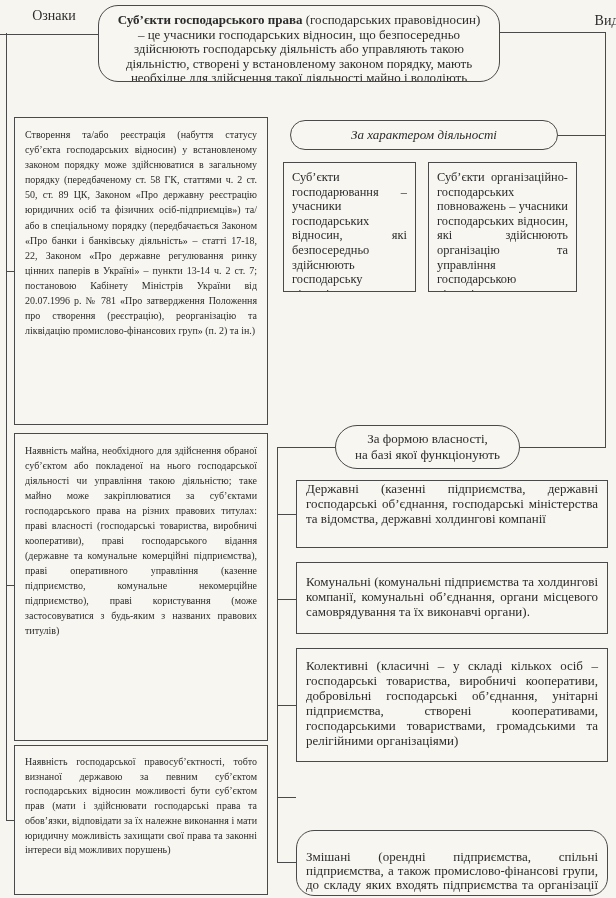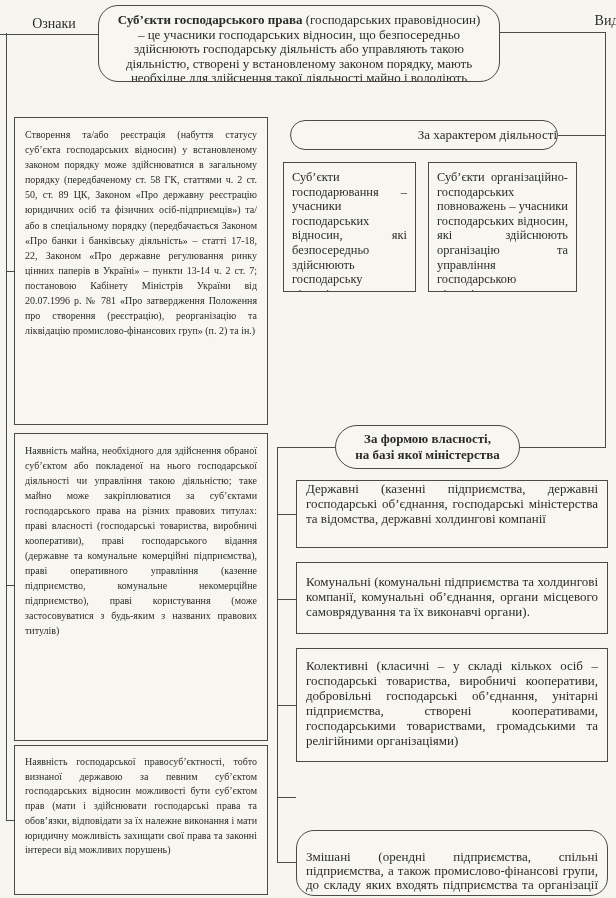--- a/index.html
+++ b/index.html
@@ -16,21 +16,21 @@
     border:1px solid #4a4a4a;
     background:#f7f6f1;
     box-sizing:border-box;
     overflow:hidden;
   }
   .rounded{border-radius:20px;}
   .txt{
     text-align:justify;
     font-size:10px;
   }
-  .center{text-align:right;}
+  .center{text-align:center;font-style:italic;}
   .hline,.vline{position:absolute;background:#4a4a4a;}
   .hline{height:1px;}
   .vline{width:1px;}
   .corner-label{
     position:absolute;
     font-size:14px;
     color:#2b2b2b;
     text-align:center;
   }
   .title-box{
@@ -47,38 +47,37 @@
     left:290px;top:120px;width:268px;height:30px;
     line-height:28px;font-size:13px;
     border-radius:15px;
   }
   .oval2{
     left:335px;top:425px;width:185px;height:44px;
     font-size:13px;line-height:16.5px;
     border-radius:22px;
     display:flex;align-items:center;justify-content:center;
     flex-direction:column;
-    font-weight:bold;
   }
   .charbox{top:162px;height:130px;padding:7px 8px;font-size:12.4px;line-height:14.6px;}
   #charbox1{left:283px;width:133px;}
   #charbox2{left:428px;width:149px;}
   .ownbox{left:296px;width:312px;padding:5px 9px;font-size:13px;line-height:15px;}
   #ownbox1{top:480px;height:68px;padding-top:0;}
   #ownbox2{top:562px;height:72px;padding-top:11px;}
   #ownbox3{top:648px;height:114px;padding-top:9px;}
   #ownbox4{top:772px;height:50px;padding-top:7px;}
   #ownbox5{top:830px;height:66px;line-height:14.2px;padding-top:19px;border-radius:18px;}
 </style>
 </head>
 <body>
 
 <div class="page">
 
-  <div class="corner-label" style="left:14px;top:16px;width:80px;">Ознаки</div>
+  <div class="corner-label" style="left:14px;top:8px;width:80px;">Ознаки</div>
   <div class="hline" style="left:0;top:34px;width:98px;"></div>
 
   <div class="corner-label" style="left:556px;top:13px;width:70px;text-align:right;">Види</div>
   <div class="hline" style="left:500px;top:32px;width:106px;"></div>
 
   <div class="box rounded title-box">
     <b>Суб’єкти господарського права</b><span> (господарських правовідносин) – це учасники господарських відносин, що безпосередньо здійснюють господарську діяльність або управляють такою діяльністю, створені у встановленому законом порядку, мають необхідне для здійснення такої діяльності майно і володіють господарською правосуб’єктністю</span>
   </div>
 
   <div class="vline" style="left:6px;top:33px;height:787px;"></div>
@@ -93,21 +92,21 @@
   <div class="box txt lbox" id="lbox3">Наявність господарської правосуб’єктності, тобто визнаної державою за певним суб’єктом господарських відносин можливості бути суб’єктом прав (мати і здійснювати господарські права та обов’язки, відповідати за їх належне виконання і мати юридичну можливість захищати свої права та законні інтереси від можливих порушень)</div>
 
   <div class="box oval1 center">За характером діяльності</div>
   <div class="hline" style="left:558px;top:135px;width:47px;"></div>
 
   <div class="box txt charbox" id="charbox1">Суб’єкти господарювання – учасники господарських відносин, які безпосередньо здійснюють господарську діяльність</div>
   <div class="box txt charbox" id="charbox2">Суб’єкти організаційно-господарських повноважень – учасники господарських відносин, які здійснюють організацію та управління господарською діяльністю</div>
 
   <div class="box oval2">
     <div>За формою власності,</div>
-    <div>на базі якої міністерства</div>
+    <div>на базі якої функціонують</div>
   </div>
   <div class="hline" style="left:277px;top:447px;width:58px;"></div>
   <div class="hline" style="left:520px;top:447px;width:86px;"></div>
 
   <div class="vline" style="left:277px;top:447px;height:416px;"></div>
   <div class="hline" style="left:277px;top:514px;width:19px;"></div>
   <div class="hline" style="left:277px;top:599px;width:19px;"></div>
   <div class="hline" style="left:277px;top:705px;width:19px;"></div>
   <div class="hline" style="left:277px;top:797px;width:19px;"></div>
   <div class="hline" style="left:277px;top:862px;width:19px;"></div>

